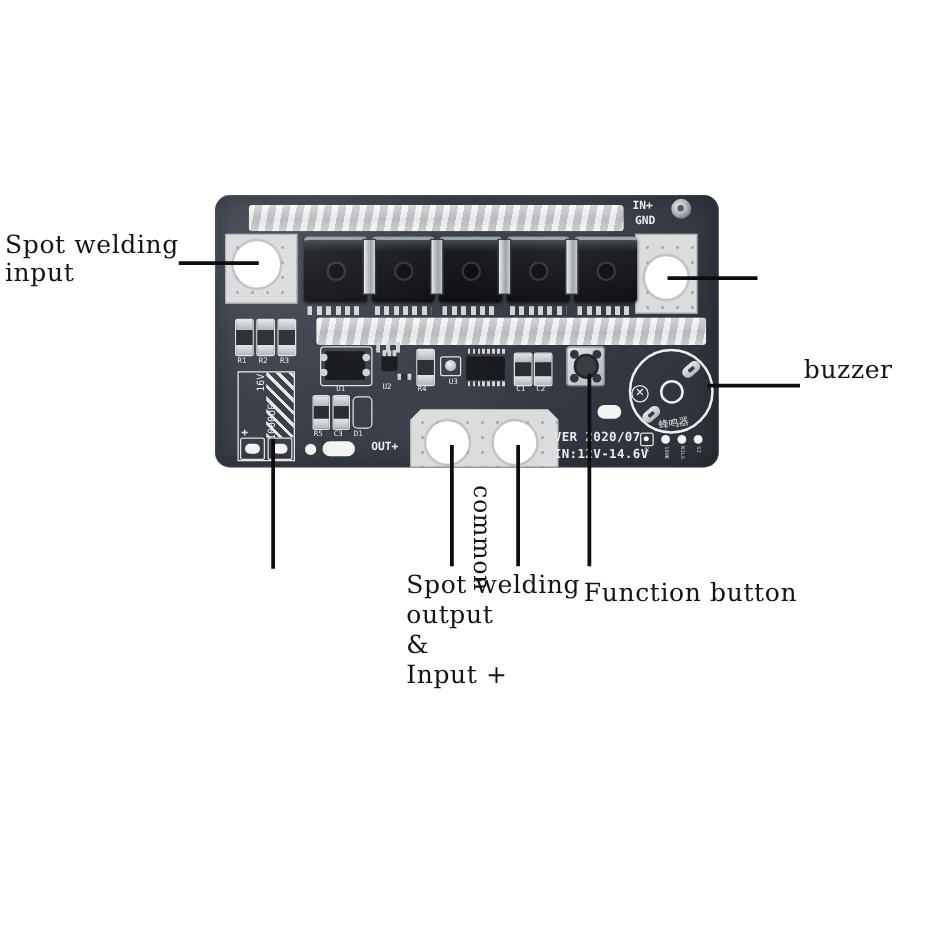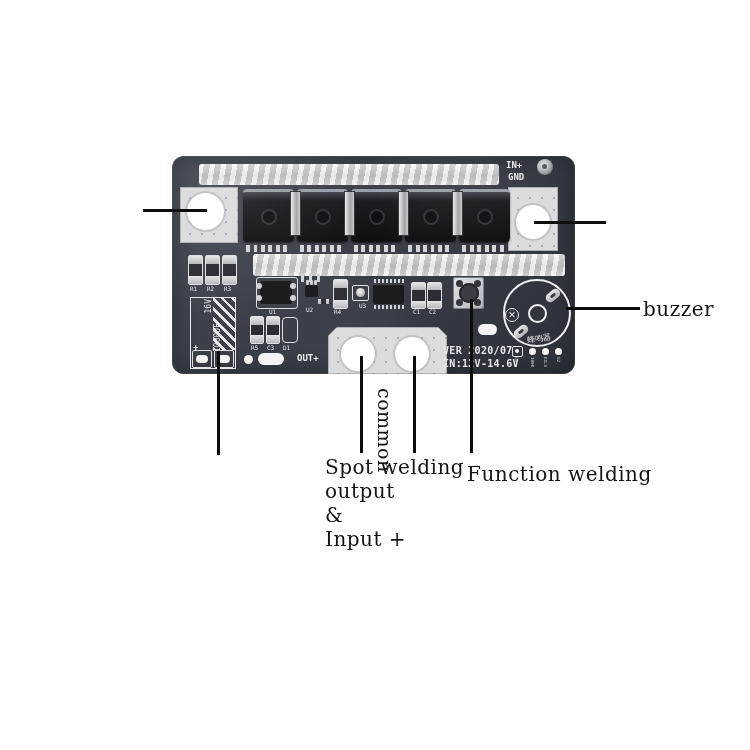--- a/index.html
+++ b/index.html
@@ -265,34 +265,36 @@
     </div>
     <div class="abs dotw" style="left:357px;top:192px;width:7px;height:7px;"></div>
     <div class="abs dotw" style="left:370px;top:192px;width:7px;height:7px;"></div>
     <div class="abs dotw" style="left:383px;top:192px;width:7px;height:7px;"></div>
     <span class="abs ind-label" style="left:347px;top:201px;">G3</span>
     <span class="abs ind-label" style="left:363px;top:201px;">100K</span>
     <span class="abs ind-label" style="left:376px;top:201px;">K1LG</span>
     <span class="abs ind-label" style="left:389px;top:201px;">S2</span>
   </div>
 
+  <div class="abs callout" style="left:4px;top:184px;"><span>Spot welding</span>
+<span>input</span></div>
   <div class="abs lead h" style="left:143px;top:209px;width:64px;"></div>
 
   <div class="abs lead h" style="left:534px;top:221px;width:72px;"></div>
 
-  <div class="abs callout" style="left:643px;top:298px;">buzzer</div>
+  <div class="abs callout" style="left:643px;top:284px;">buzzer</div>
   <div class="abs lead h" style="left:566px;top:307px;width:74px;"></div>
 
   <div class="abs lead v" style="left:217px;top:351px;height:104px;"></div>
 
   <div class="abs lead v" style="left:360px;top:356px;height:97px;"></div>
   <div class="abs callout vertical-label" style="left:396px;top:388px;font-size:19px;">common</div>
 
   <div class="abs lead v" style="left:413px;top:356px;height:97px;"></div>
   <div class="abs callout" style="left:325px;top:455px;line-height:24px;"><span>Spot welding</span>
 <span>output</span>
 <span>&amp;</span>
 <span>Input +</span></div>
 
   <div class="abs lead v" style="left:470px;top:299px;height:154px;"></div>
-  <div class="abs callout" style="left:467px;top:463px;">Function welding</div>
+  <div class="abs callout" style="left:467px;top:463px;">Function button</div>
 
 </div>
 
 </body></html>

